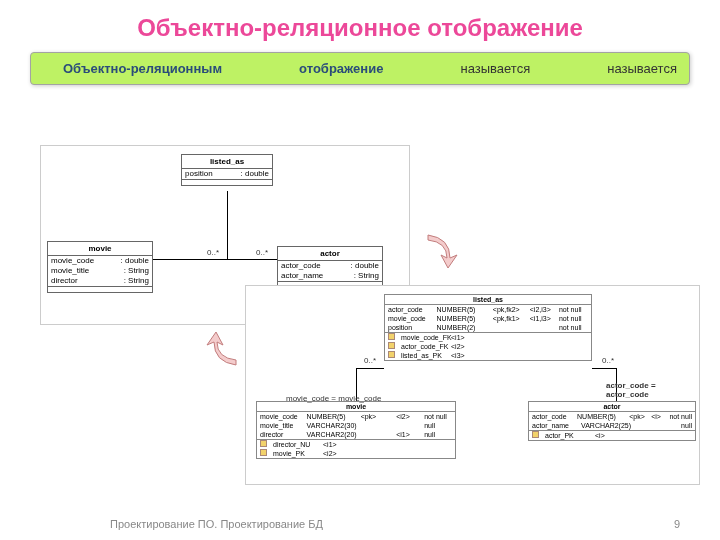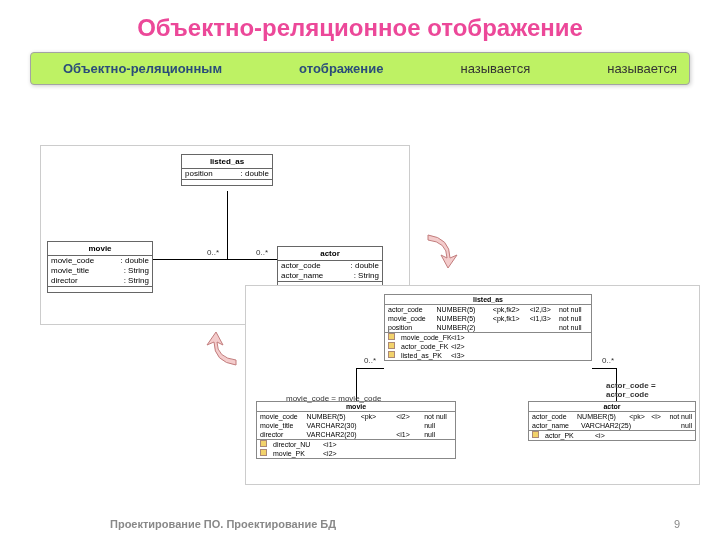--- a/index.html
+++ b/index.html
@@ -76,21 +76,20 @@
     position: absolute;
     width: 40px; height: 40px;
   }
   .arrow svg { width: 100%; height: 100%; }
 
   .footer-left {
     position: absolute;
     left: 110px; bottom: 10px;
     font-size: 11px;
     color: #888;
-    font-weight: bold;
   }
   .footer-right {
     position: absolute;
     right: 40px; bottom: 10px;
     font-size: 11px;
     color: #888;
   }
   .conn { position:absolute; background:#000; }
 </style>
 </head>

